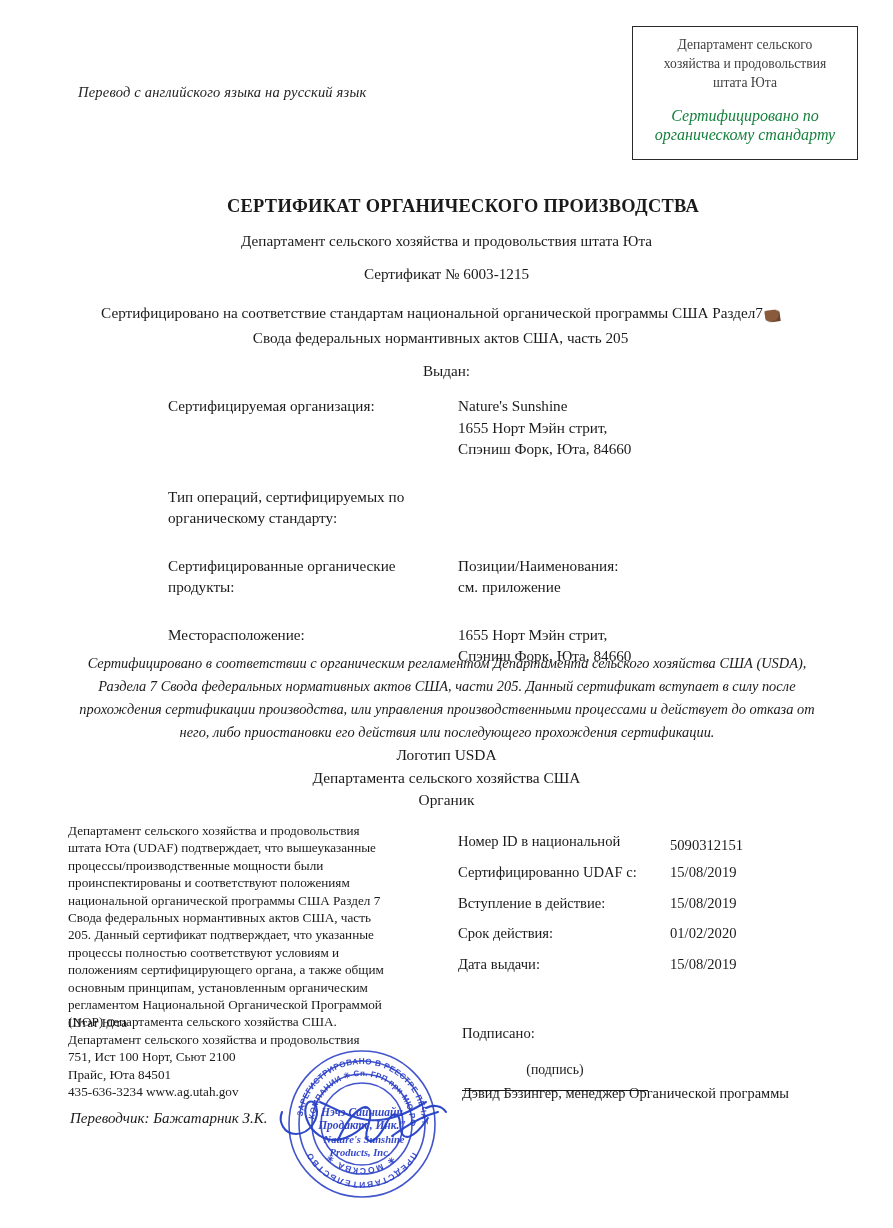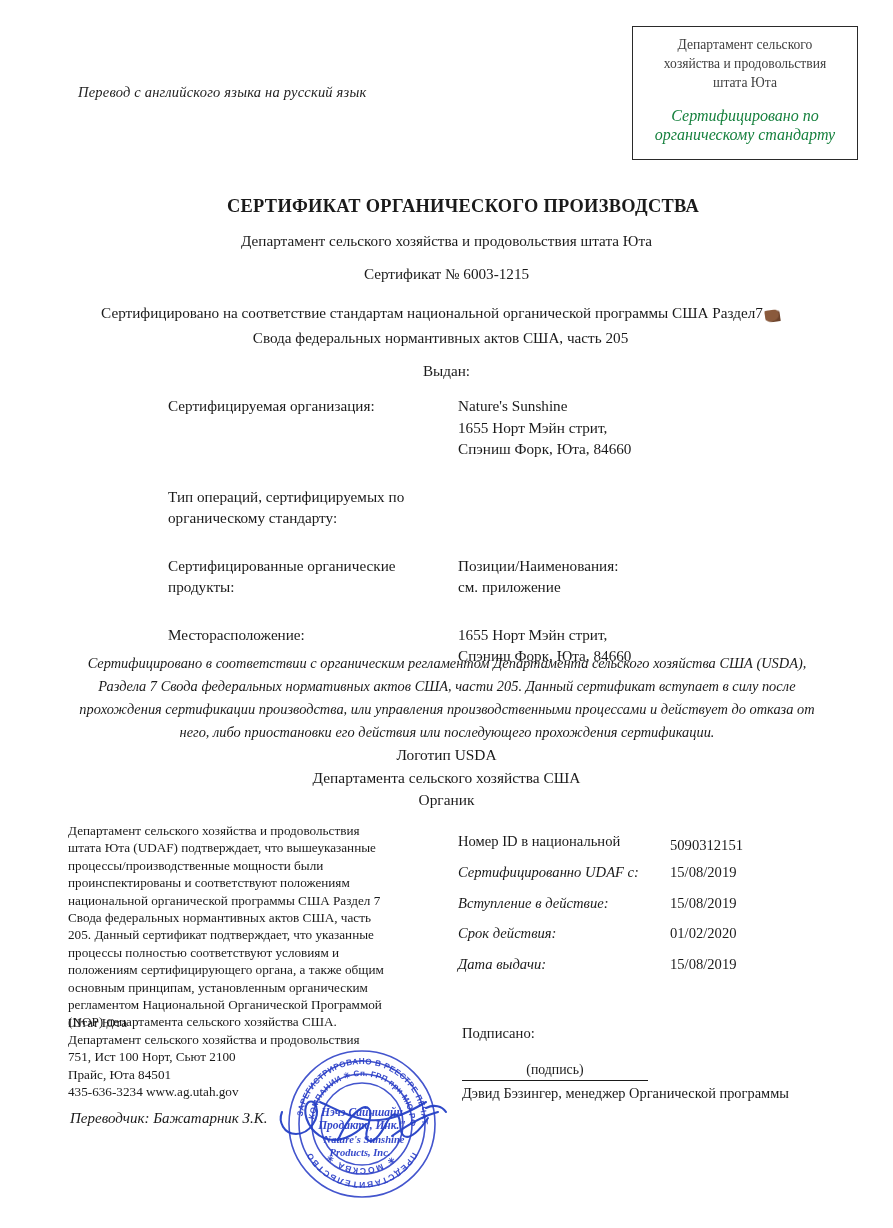--- a/index.html
+++ b/index.html
@@ -84,37 +84,37 @@
     text-align:center; font-weight:normal; font-size:15.4px; line-height:22.5px;
   }
 
   
   .body-para {
     position:absolute; left:68px; top:822px; width:318px;
     font-size:13.2px; line-height:17.4px; text-align:left;
   }
   .info-table { position:absolute; left:458px; top:828px; width:380px; }
   .info-row { display:flex; align-items:baseline; margin-bottom:13.5px; }
-  .info-label { width:212px; font-size:14.6px;font-style:italic; }
+  .info-label { width:212px; font-size:14.6px; }
   .info-value { font-size:14.6px; }
   .info-row.two-line { margin-bottom:10px; }
   .info-label-tall { width:212px; font-size:14.6px; line-height:29px; }
 
   
   .address-block {
     position:absolute; left:68px; top:1014px; width:350px;
     font-size:13.2px; line-height:17.2px;
   }
 
   
   .sig-label { position:absolute; left:462px; top:1025px; font-size:14.6px; }
   .sig-line {
     position:absolute; left:462px; top:1062px; width:186px;
     border-bottom:1.2px solid #1a1a1a;
-    font-size:13.8px; text-align:center; padding-bottom:2px;
+    font-size:13.8px; text-align:center; padding-bottom:12px;
   }
   .sig-name { position:absolute; left:462px; top:1085px; font-size:14.4px; }
 
   .translator {
     position:absolute; left:70px; top:1110px;
     font-style:italic; font-size:15px;
   }
 
   
   .stamp {

